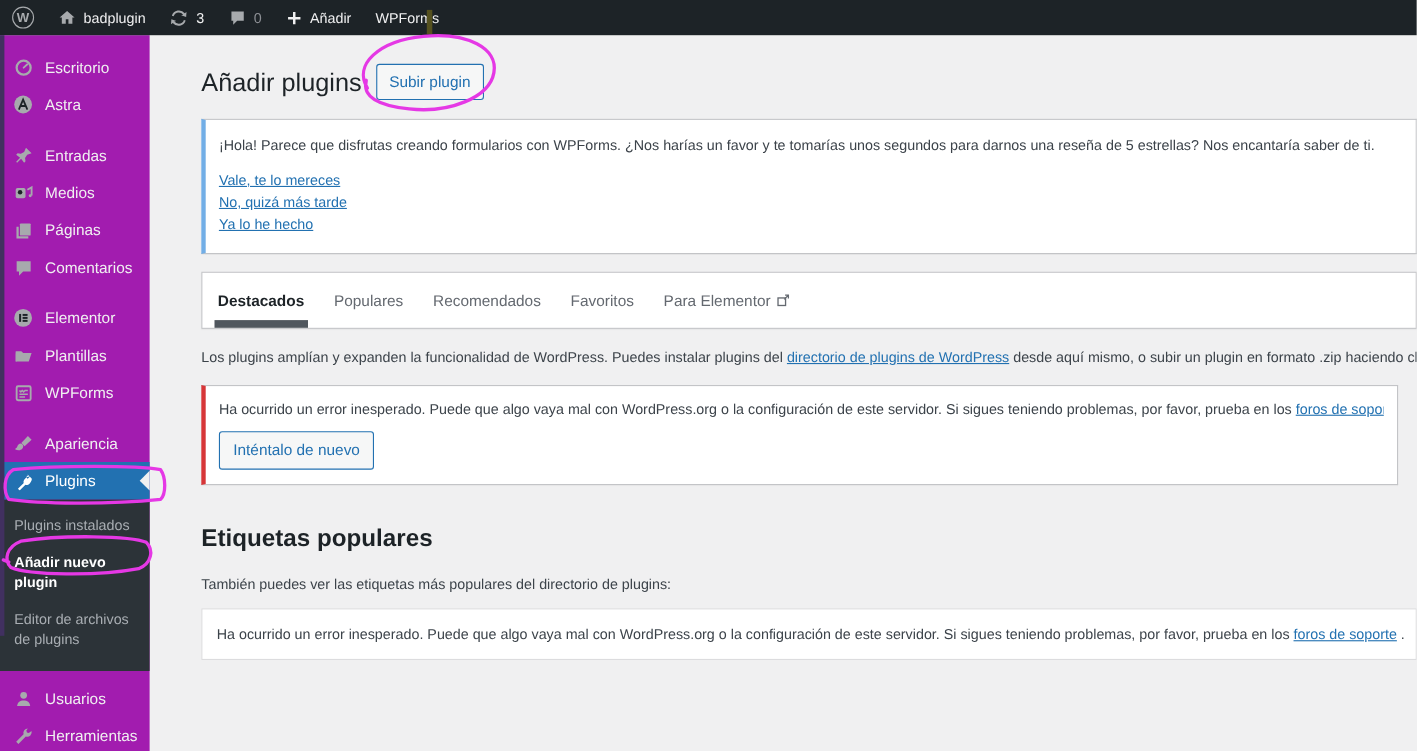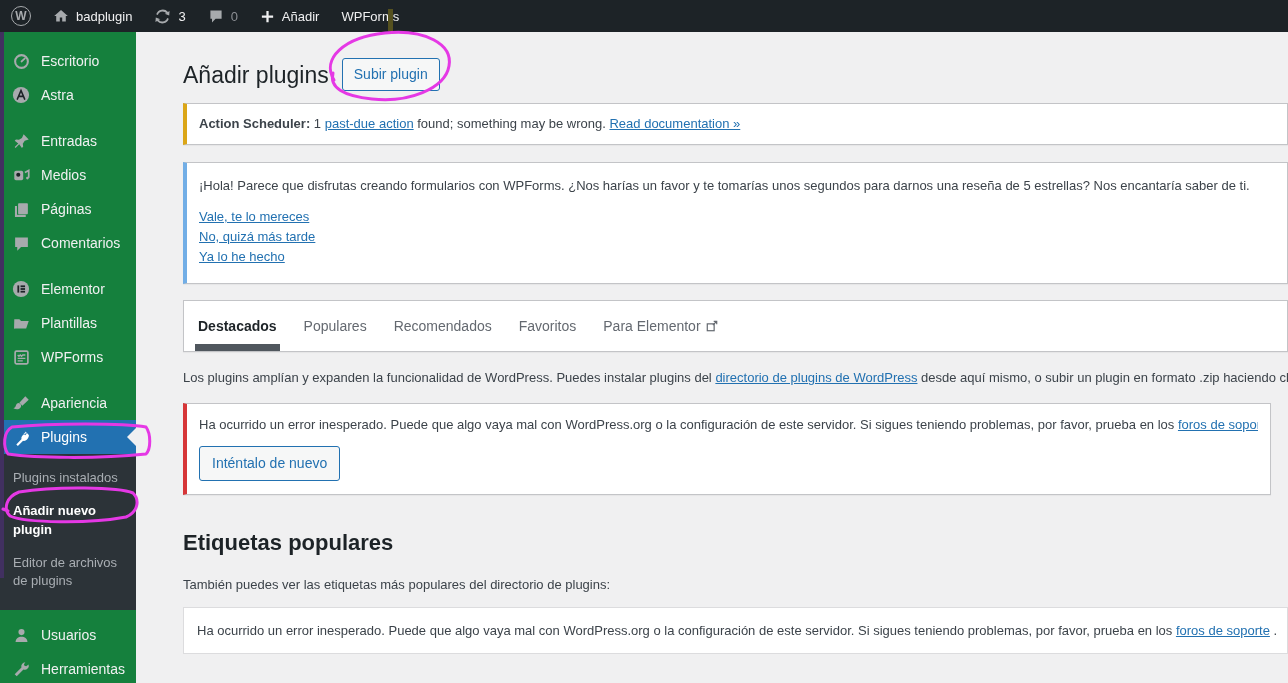--- a/index.html
+++ b/index.html
@@ -24,21 +24,21 @@
     display:flex; align-items:center; justify-content:center;
     color:#a7aaad; font-size:12px; font-weight:bold;
   }
   .ab-count { color:#f0f0f1; }
   .ab-count.muted { color:#8c8f94; }
   #ab-artifact { position:absolute; left:388px; top:9px; width:5px; height:22px; background:#55511f; }
 
   
   #sidebar {
     position:absolute; top:32px; left:0; width:136px; bottom:0;
-    background:#15803d; color:#f0f0f1; font-size:14px; padding-top:12px;
+    background:#a21caf; color:#f0f0f1; font-size:14px; padding-top:12px;
   }
   #edge-strip { position:absolute; left:0; top:32px; width:4px; height:546px; background:#413060; z-index:6; }
   .menu-item {
     display:flex; align-items:center; gap:10px;
     padding:7px 6px 7px 11px; min-height:34px; color:#f0f0f1; cursor:pointer; position:relative;
   }
   .mi-icon { width:20px; height:20px; color:#a7aaad; flex:none; display:flex; align-items:center; justify-content:center; }
   .menu-item.active { background:#2271b1; color:#fff; }
   .menu-item.active .mi-icon { color:#fff; }
   .menu-item.active::after {
@@ -319,23 +319,20 @@
 
 <div id="edge-strip"></div>
 
 <div id="content">
 
   <div class="header-row">
     <h1>Añadir plugins</h1>
     <button class="btn">Subir plugin</button>
   </div>
 
-  <div class="notice warning nowrap">
-    <strong>Action Scheduler:</strong><span> 1 </span><a>past-due action</a><span> found; something may be wrong. </span><a>Read documentation »</a>
-  </div>
 
   <div class="notice info">
     <p class="nowrap">¡Hola! Parece que disfrutas creando formularios con WPForms. ¿Nos harías un favor y te tomarías unos segundos para darnos una reseña de 5 estrellas? Nos encantaría saber de ti.</p>
     <div class="notice-links">
       <a>Vale, te lo mereces</a>
       <a>No, quizá más tarde</a>
       <a>Ya lo he hecho</a>
     </div>
   </div>
 

